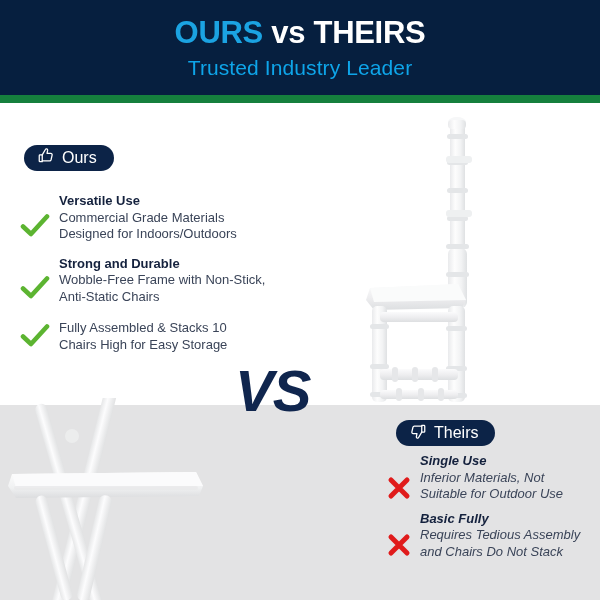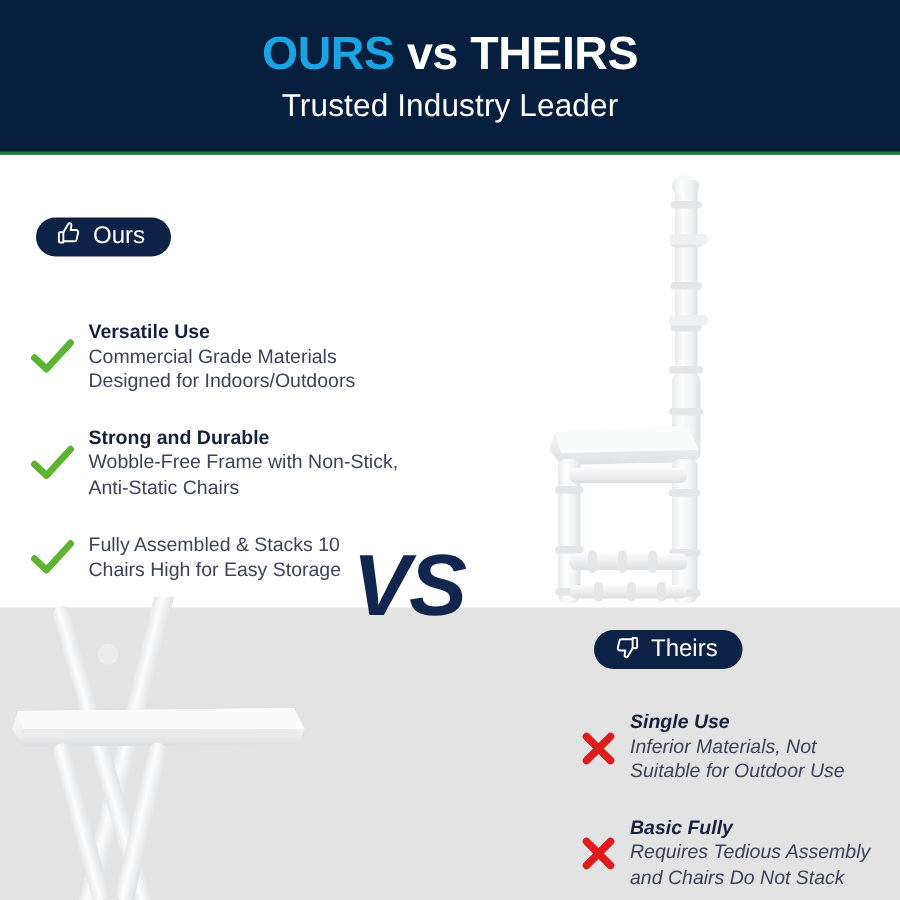--- a/index.html
+++ b/index.html
@@ -22,35 +22,35 @@
   .header {
     position: absolute;
     left: 0; top: 0;
     width: 600px; height: 103px;
     background: #061f3f;
     box-sizing: border-box;
     display: flex;
     flex-direction: column;
     align-items: center;
     justify-content: center;
-    border-bottom: 2px solid #15803d;
+    border-bottom: 8px solid #15803d;
   }
   .title {
     font-size: 31px;
     font-weight: bold;
     letter-spacing: -0.3px;
     line-height: 1;
     margin: 0 0 9px 0;
     white-space: nowrap;
   }
   .title .ours { color: #1ba3e2; }
   .title .vstxt { color: #ffffff; }
   .title .theirs { color: #ffffff; }
   .subtitle {
-    color: #ffffff;
+    color: #0ea5e9;
     font-size: 21px;
     font-weight: normal;
     line-height: 1;
     letter-spacing: 0.1px;
     white-space: nowrap;
   }
 
   
   .bg-lower {
     position: absolute;
@@ -95,24 +95,23 @@
 
   
   .list {
     position: absolute;
   }
   .list-ours { left: 20px; top: 192px; width: 265px; }
   .list-theirs { left: 386px; top: 452px; width: 214px; }
 
   .item {
     display: flex;
-    align-items: center;
+    align-items: flex-end;
     gap: 9px;
     margin-bottom: 12px;
-    margin-top: 20px;
   }
   .list-theirs .item { margin-bottom: 7px; gap: 8px; font-style: italic; }
 
   .mark {
     flex: 0 0 auto;
     width: 30px; height: 34px;
     display: flex;
     align-items: center;
     justify-content: center;
     margin-top: 2px;

